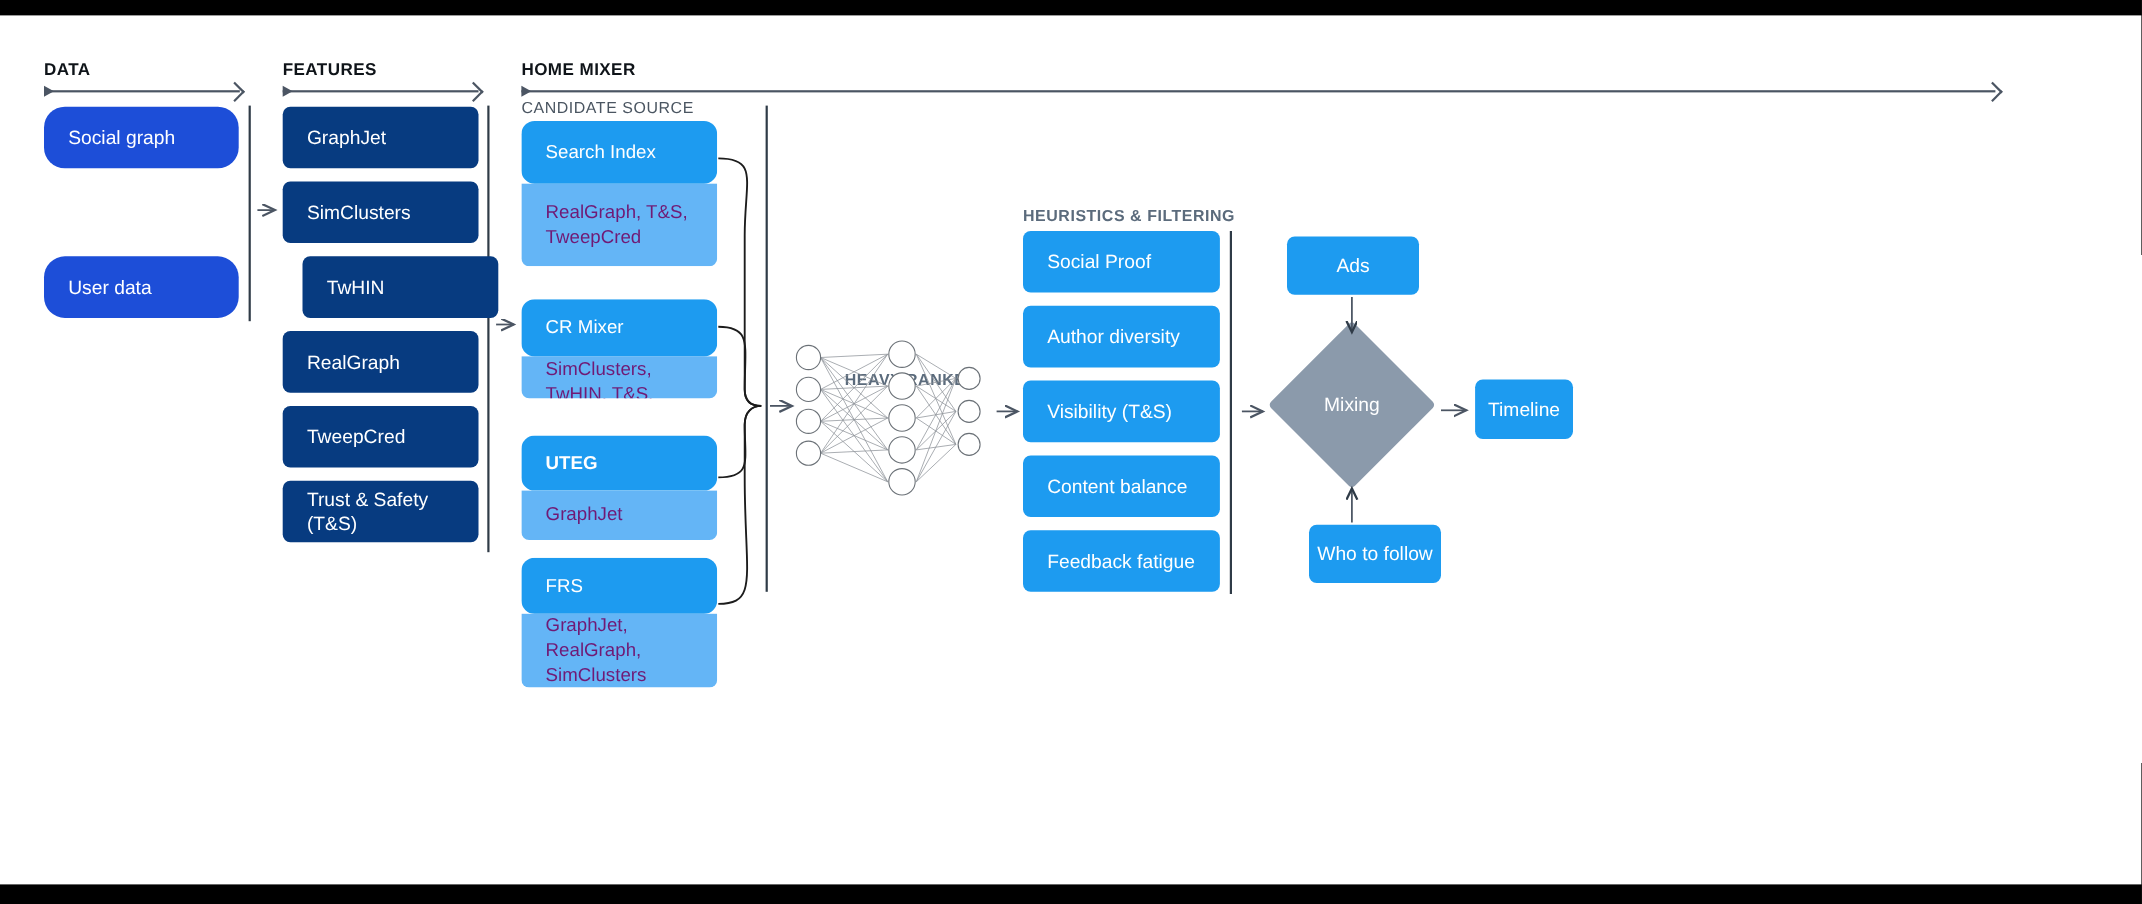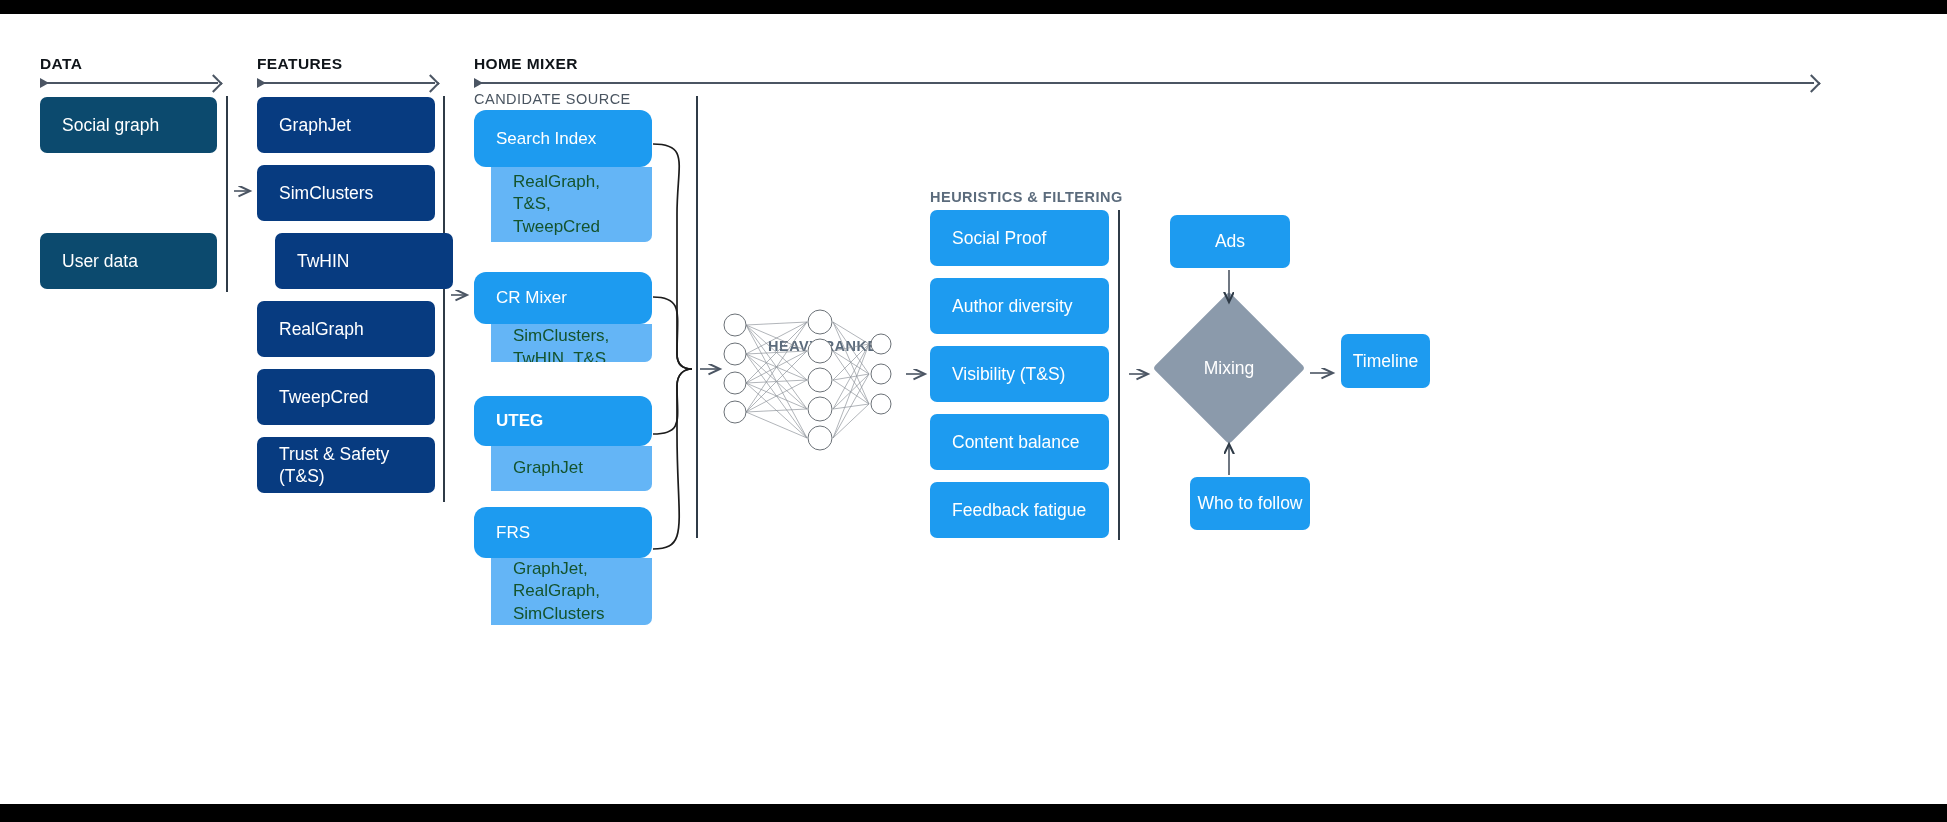--- a/index.html
+++ b/index.html
@@ -15,27 +15,27 @@
   .rule{position:absolute;height:2px;background:#4b5563;}
   .rule::before{content:"";position:absolute;left:0;top:-4px;width:0;height:0;
     border-top:5px solid transparent;border-bottom:5px solid transparent;border-left:9px solid #4b5563;}
   .rule-head{position:absolute;width:11px;height:11px;border-top:2px solid #4b5563;border-right:2px solid #4b5563;
     transform:rotate(45deg);}
 
   .vline{position:absolute;width:2px;background:#2f3b47;}
 
   .card{position:absolute;border-radius:7px;display:flex;align-items:center;box-sizing:border-box;padding:0 22px;
         color:#fff;font-size:17.5px;line-height:1.28;}
-  .card.blue{background:#0c4a6e;}
+  .card.blue{background:#1d4ed8;border-radius:19px;}
   .card.navy{background:#073b80;}
   .card.bright{background:#1d9bf0;}
 
   .cs{position:absolute;border-radius:7px;overflow:hidden;}
   .cs-head{background:#1d9bf0;color:#fff;font-size:17px;display:flex;align-items:center;padding:0 22px;box-sizing:border-box;border-radius:12px;}
-  .cs-body{background:#64b5f6;color:#14532d;font-size:17px;display:flex;align-items:center;padding:0 22px;box-sizing:border-box;line-height:1.32;margin-left:17px;}
+  .cs-body{background:#64b5f6;color:#701a75;font-size:17px;display:flex;align-items:center;padding:0 22px;box-sizing:border-box;line-height:1.32;}
 
   .diamond{position:absolute;background:#8b9aab;transform:rotate(45deg);border-radius:4px;}
   .diamond-label{position:absolute;color:#fff;font-size:17.5px;display:flex;align-items:center;justify-content:center;}
 
   svg.ov{position:absolute;left:0;top:0;width:1947px;height:790px;overflow:visible;pointer-events:none;}
 </style>
 </head>
 <body>
 
 <div id="stage">
@@ -128,21 +128,21 @@
       <span>Ads</span>
       </div>
 
     <div class="diamond" style="left:1175px;top:300px;width:108px;height:108px;"></div>
     <div class="diamond-label" style="left:1153px;top:340px;width:152px;height:28px;">Mixing</div>
 
     <div class="card bright" style="left:1170px;top:463px;width:120px;height:53px;justify-content:center;padding:0;margin-left:20px;">
       <span>Who to follow</span>
       </div>
 
-    <div class="card bright" style="left:1341px;top:320px;width:89px;height:54px;justify-content:center;padding:0;">
+    <div class="card bright" style="left:1341px;top:331px;width:89px;height:54px;justify-content:center;padding:0;">
       <span>Timeline</span>
       </div>
 
     <svg class="ov" viewBox="0 0 1947 790">
       <defs>
         <marker id="ah" markerWidth="9" markerHeight="9" refX="7.2" refY="3.4" orient="auto">
           <path d="M0,0 L7.2,3.4 L0,6.8" fill="none" stroke="#4b5563" stroke-width="1.25"></path>
         </marker>
         <marker id="ahs" markerWidth="8" markerHeight="8" refX="6.4" refY="3.1" orient="auto">
           <path d="M0,0 L6.4,3.1 L0,6.2" fill="none" stroke="#2f3b47" stroke-width="1.3"></path>

